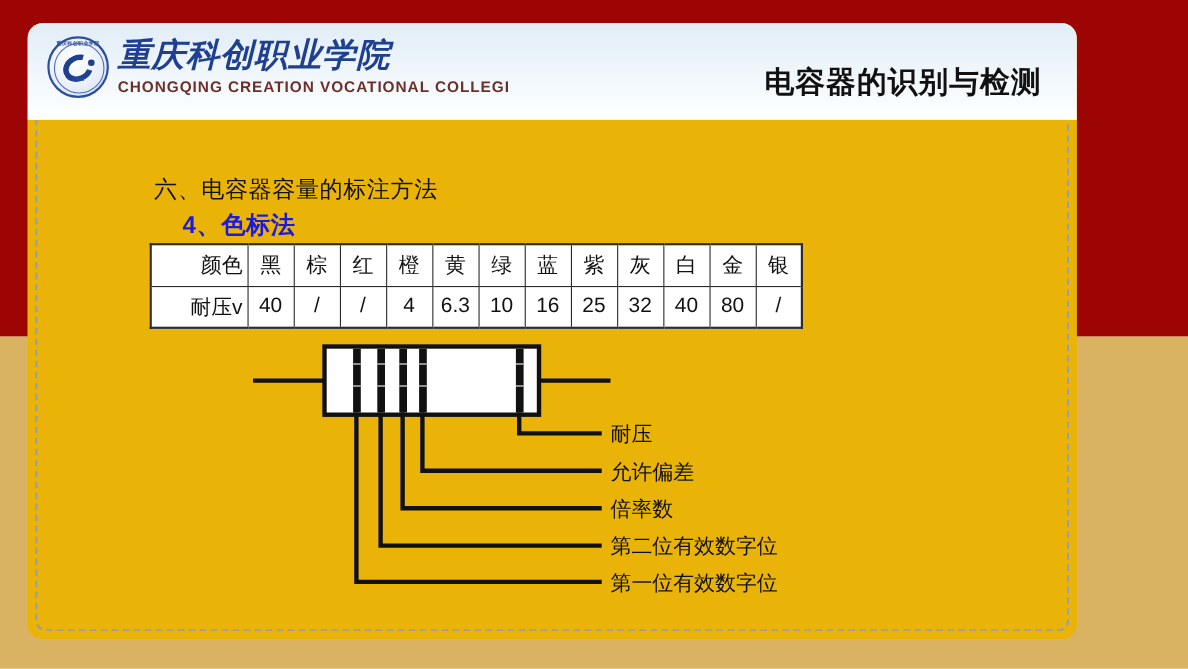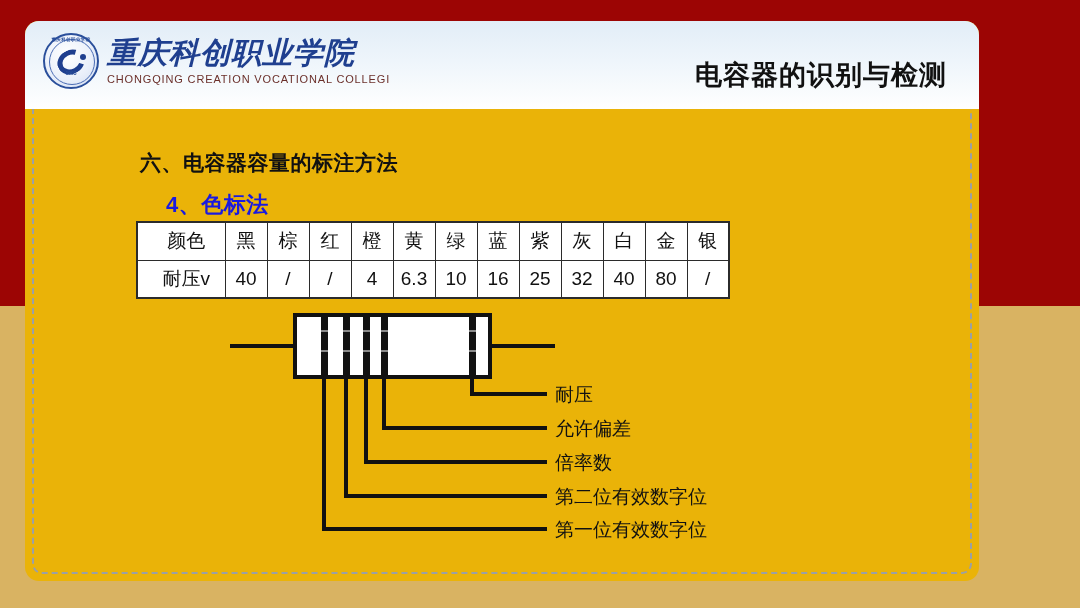--- a/index.html
+++ b/index.html
@@ -75,35 +75,35 @@
     position: absolute; left: 0; bottom: 11px; width: 100%;
     text-align: center; font-size: 5px; color: #2a4f9b; font-weight: bold;
   }
   .school-block { display: flex; flex-direction: column; justify-content: center; }
   .school-cn {
     font-family: "Liberation Serif", "DejaVu Serif", serif;
     font-size: 30px; font-weight: bold; font-style: italic;
     color: #1f3f8f; letter-spacing: 1px; line-height: 1.05;
   }
   .school-en {
-    font-size: 11px; font-weight: normal; color: #6b2f2a;
+    font-size: 14px; font-weight: bold; color: #6b2f2a;
     letter-spacing: .85px; margin-top: 4px; white-space: nowrap;
   }
   .header-title {
     position: absolute; right: 32px; top: 36px;
     font-size: 27px; font-weight: bold; color: #111111;
     letter-spacing: 1px;
   }
 
   
   .content { position: absolute; left: 0; top: 88px; width: 100%; height: 472px; }
 
   .h-section {
-    position: absolute; left: 115px; top: 40px;
-    font-size: 21px; font-weight: bold; color: #111111; letter-spacing: .5px;
+    position: absolute; left: 115px; top: 49px;
+    font-size: 21px; font-weight: normal; color: #111111; letter-spacing: .5px;
   }
   .h-sub {
     position: absolute; left: 141px; top: 81px;
     font-size: 22px; font-weight: bold; color: #1a1ae0; letter-spacing: .5px;
   }
 
   
   .color-table {
     position: absolute; left: 111px; top: 112px;
     border-collapse: collapse;
@@ -112,21 +112,21 @@
   .color-table td {
     border: 1px solid #2b2b2b;
     height: 38px;
     font-size: 19px;
     color: #111111;
     text-align: center;
     padding: 0 4px;
     white-space: nowrap;
   }
   .color-table td.rowhead {
-    width: 88px; text-align: center; padding-left: 14px;
+    width: 88px; text-align: right; padding-left: 14px;
   }
   .color-table td.c { min-width: 42px; }
   .color-table tr:first-child td { border-top-width: 2px; }
   .color-table tr:last-child td { border-bottom-width: 2px; margin-left: 31px; }
   .color-table td:first-child { border-left-width: 2px; }
   .color-table td:last-child { border-right-width: 2px; }
 
   
   .diagram {
     position: absolute; left: 0; top: 196px; width: 100%; height: 240px;

